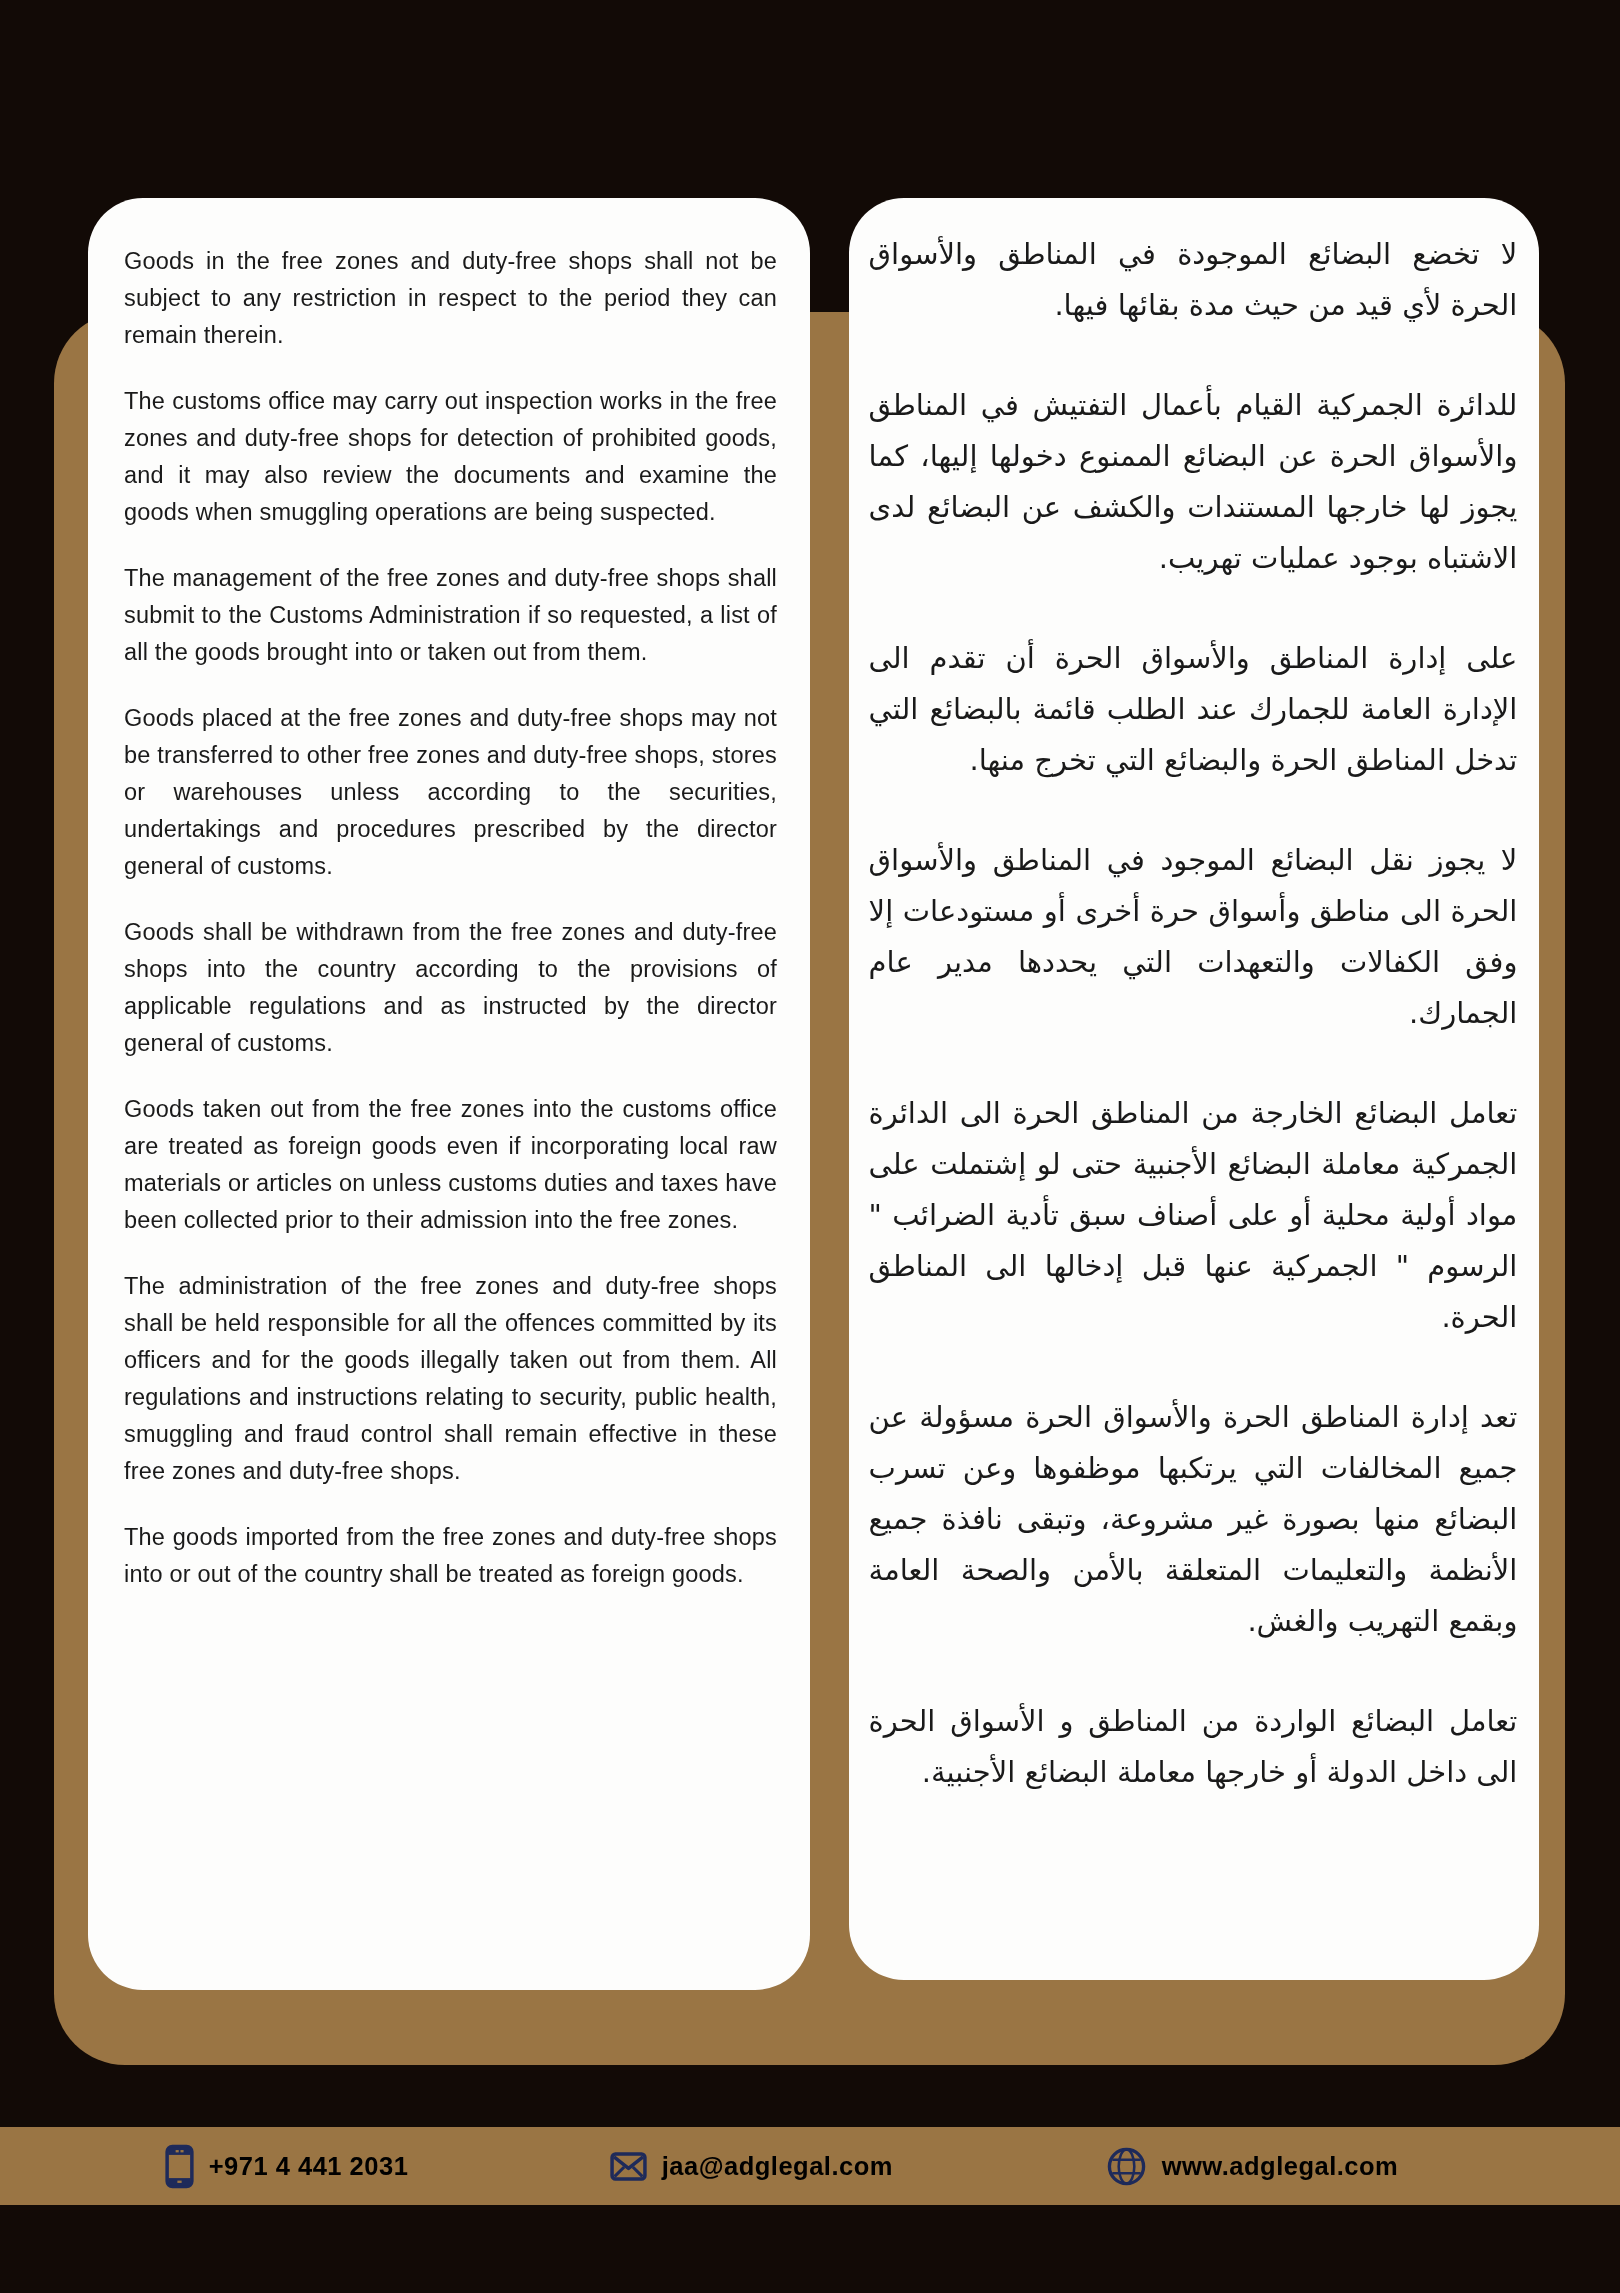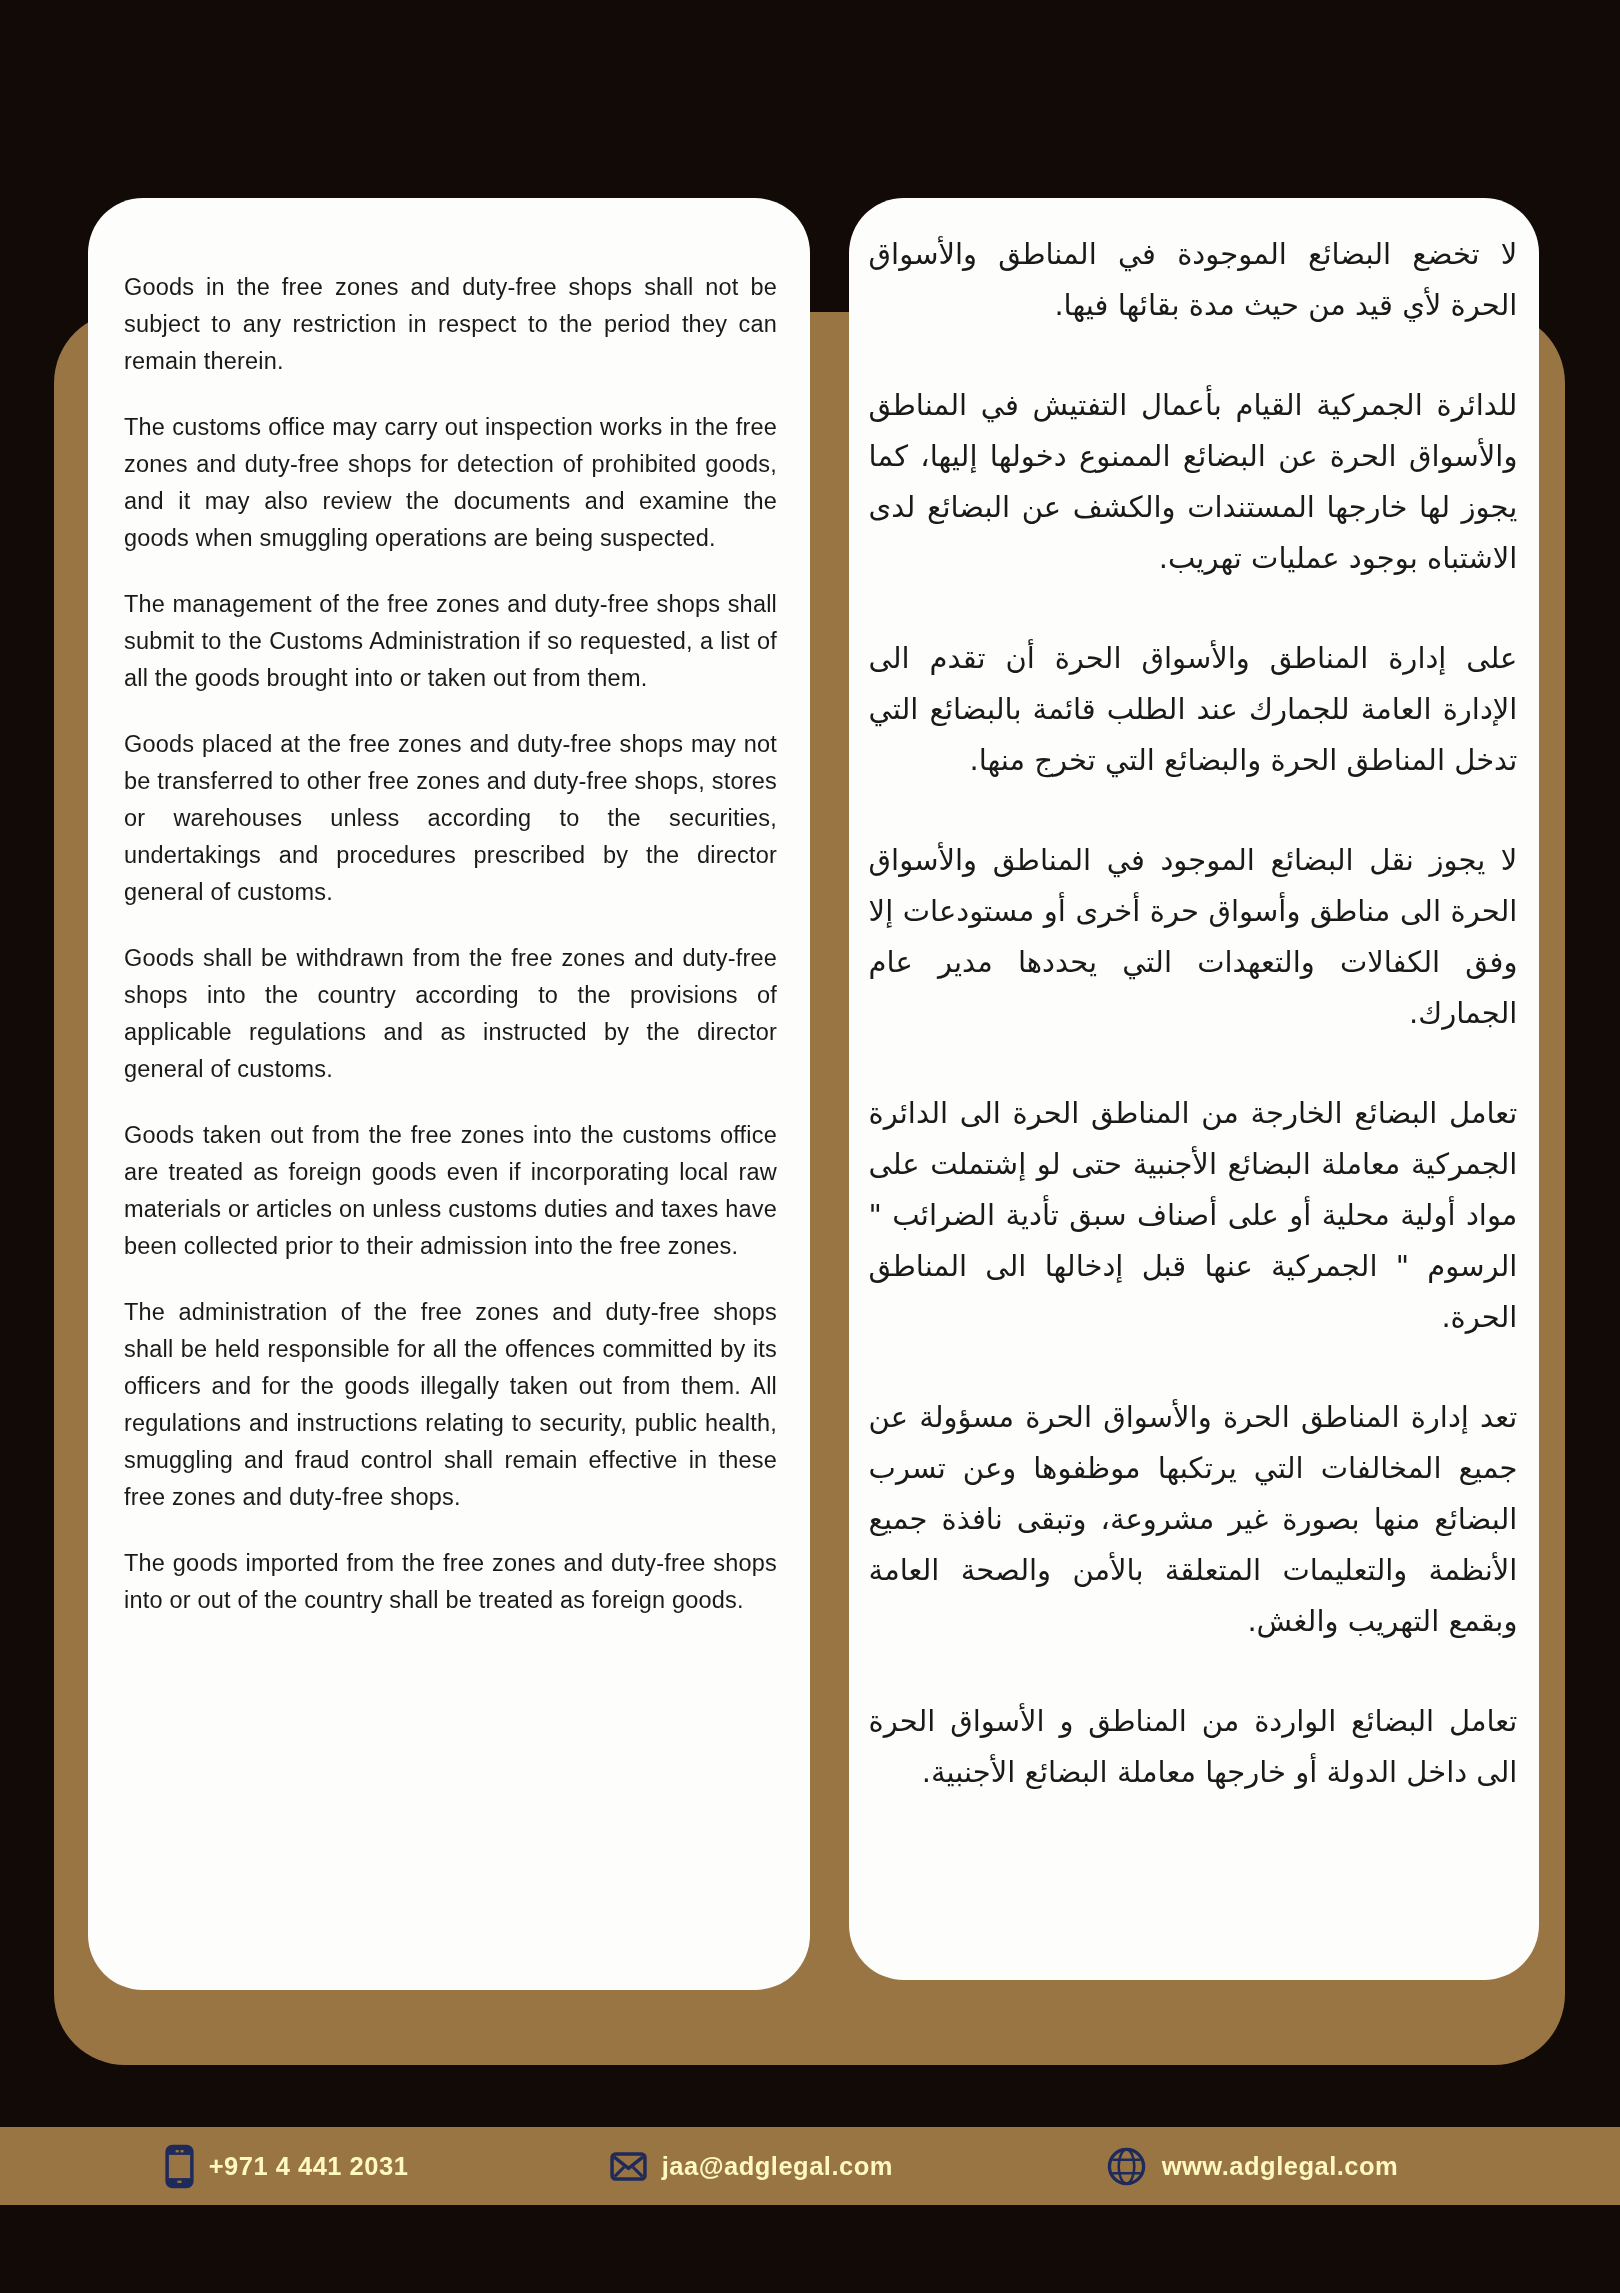--- a/index.html
+++ b/index.html
@@ -12,21 +12,21 @@
     position:absolute; left:54px; top:312px;
     width:1511px; height:1753px;
     background:#9a7544; border-radius:71px;
   }
   .card {
     position:absolute; top:198px; background:#fdfdfc;
     border-radius:55px; box-sizing:border-box; color:#1a1a1a;
   }
   .card-en {
     left:88px; width:722px; height:1792px;
-    padding:71px 33px 39px 36px;
+    padding:45px 33px 39px 36px;
   }
   .card-en p {
     margin:0 0 29px 0; font-size:23.5px; line-height:37px;
     text-align:justify; letter-spacing:0.2px;
   }
   .card-ar {
     left:849px; width:690px; height:1782px;
     padding:31px 17.6px 39px 19.6px;
     direction:rtl; font-family:"DejaVu Sans", sans-serif;
   }
@@ -34,21 +34,21 @@
     margin:0 4px 49px 0; font-size:29px; line-height:51px;
     text-align:justify;
   }
   .footer {
     position:absolute; left:0; top:2127px; width:1620px; height:78px;
     background:#9a7544;
   }
   .contact {
     position:absolute; top:0; height:78px;
     display:flex; align-items:center; gap:14.7px;
-    color:#fef9c3; font-weight:bold; font-size:25.5px; letter-spacing:0.5px;
+    color:#000000; font-weight:bold; font-size:25.5px; letter-spacing:0.5px;
     white-space:nowrap;
   }
   .contact .icon { display:flex; align-items:center; }
   .contact-phone { left:165px; }
   .contact-email { left:610px; }
   .contact-web   { left:1106px;justify-content:flex-end; }
   svg { display:block; }
 </style>
 </head>
 <body>

